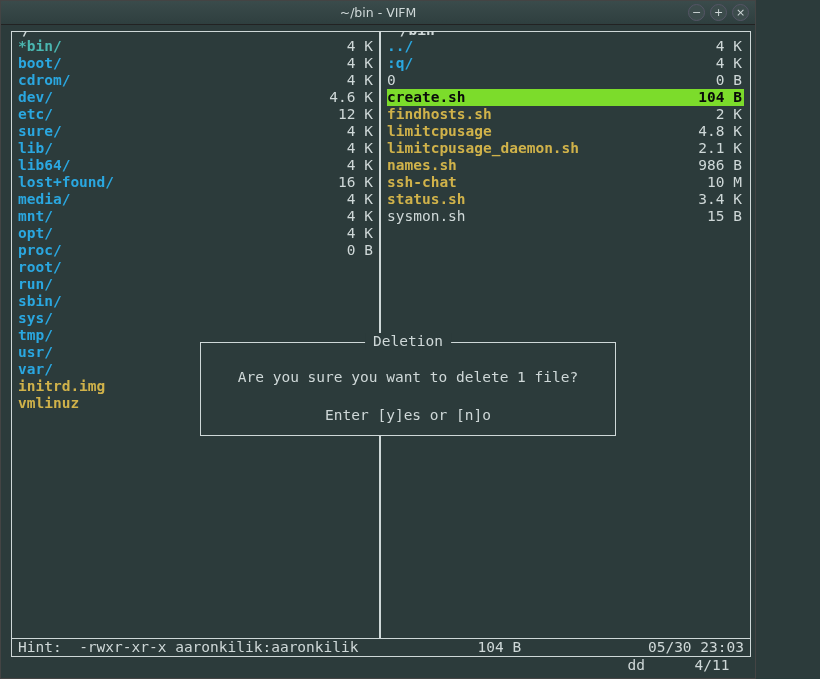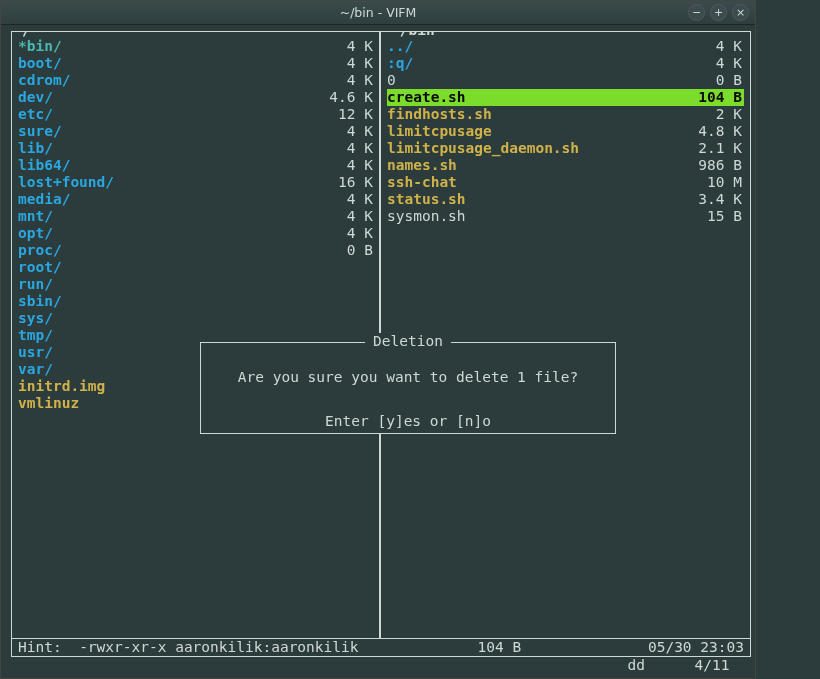--- a/index.html
+++ b/index.html
@@ -99,34 +99,34 @@
 
   
   .dialog {
     position: absolute;
     left: 188px;
     top: 310px;
     width: 416px;
     border: 1px solid #cfd8d8;
     background: #2c3b3b;
     color: #cfd8d8;
-    padding: 10px 10px 0 10px;
+    padding: 10px 10px 8px 10px;
   }
   .dialog-title {
     position: absolute;
     top: -10px; left: 50%; transform: translateX(-50%);
     background: #2c3b3b;
     padding: 0 8px;
   }
   .dialog-body {
     text-align: center;
     margin-top: 12px;
     line-height: 24px;
   }
-  .dialog-body .line2 { margin-top: 20px; }
+  .dialog-body .line2 { margin-top: 14px; }
 
   
   .status1 {
     border: 1px solid #cfd8d8;
     border-top: 1px solid #cfd8d8;
     padding: 0 6px;
     display: flex;
     justify-content: space-between;
   }
   .status1 .left { white-space: pre; }

